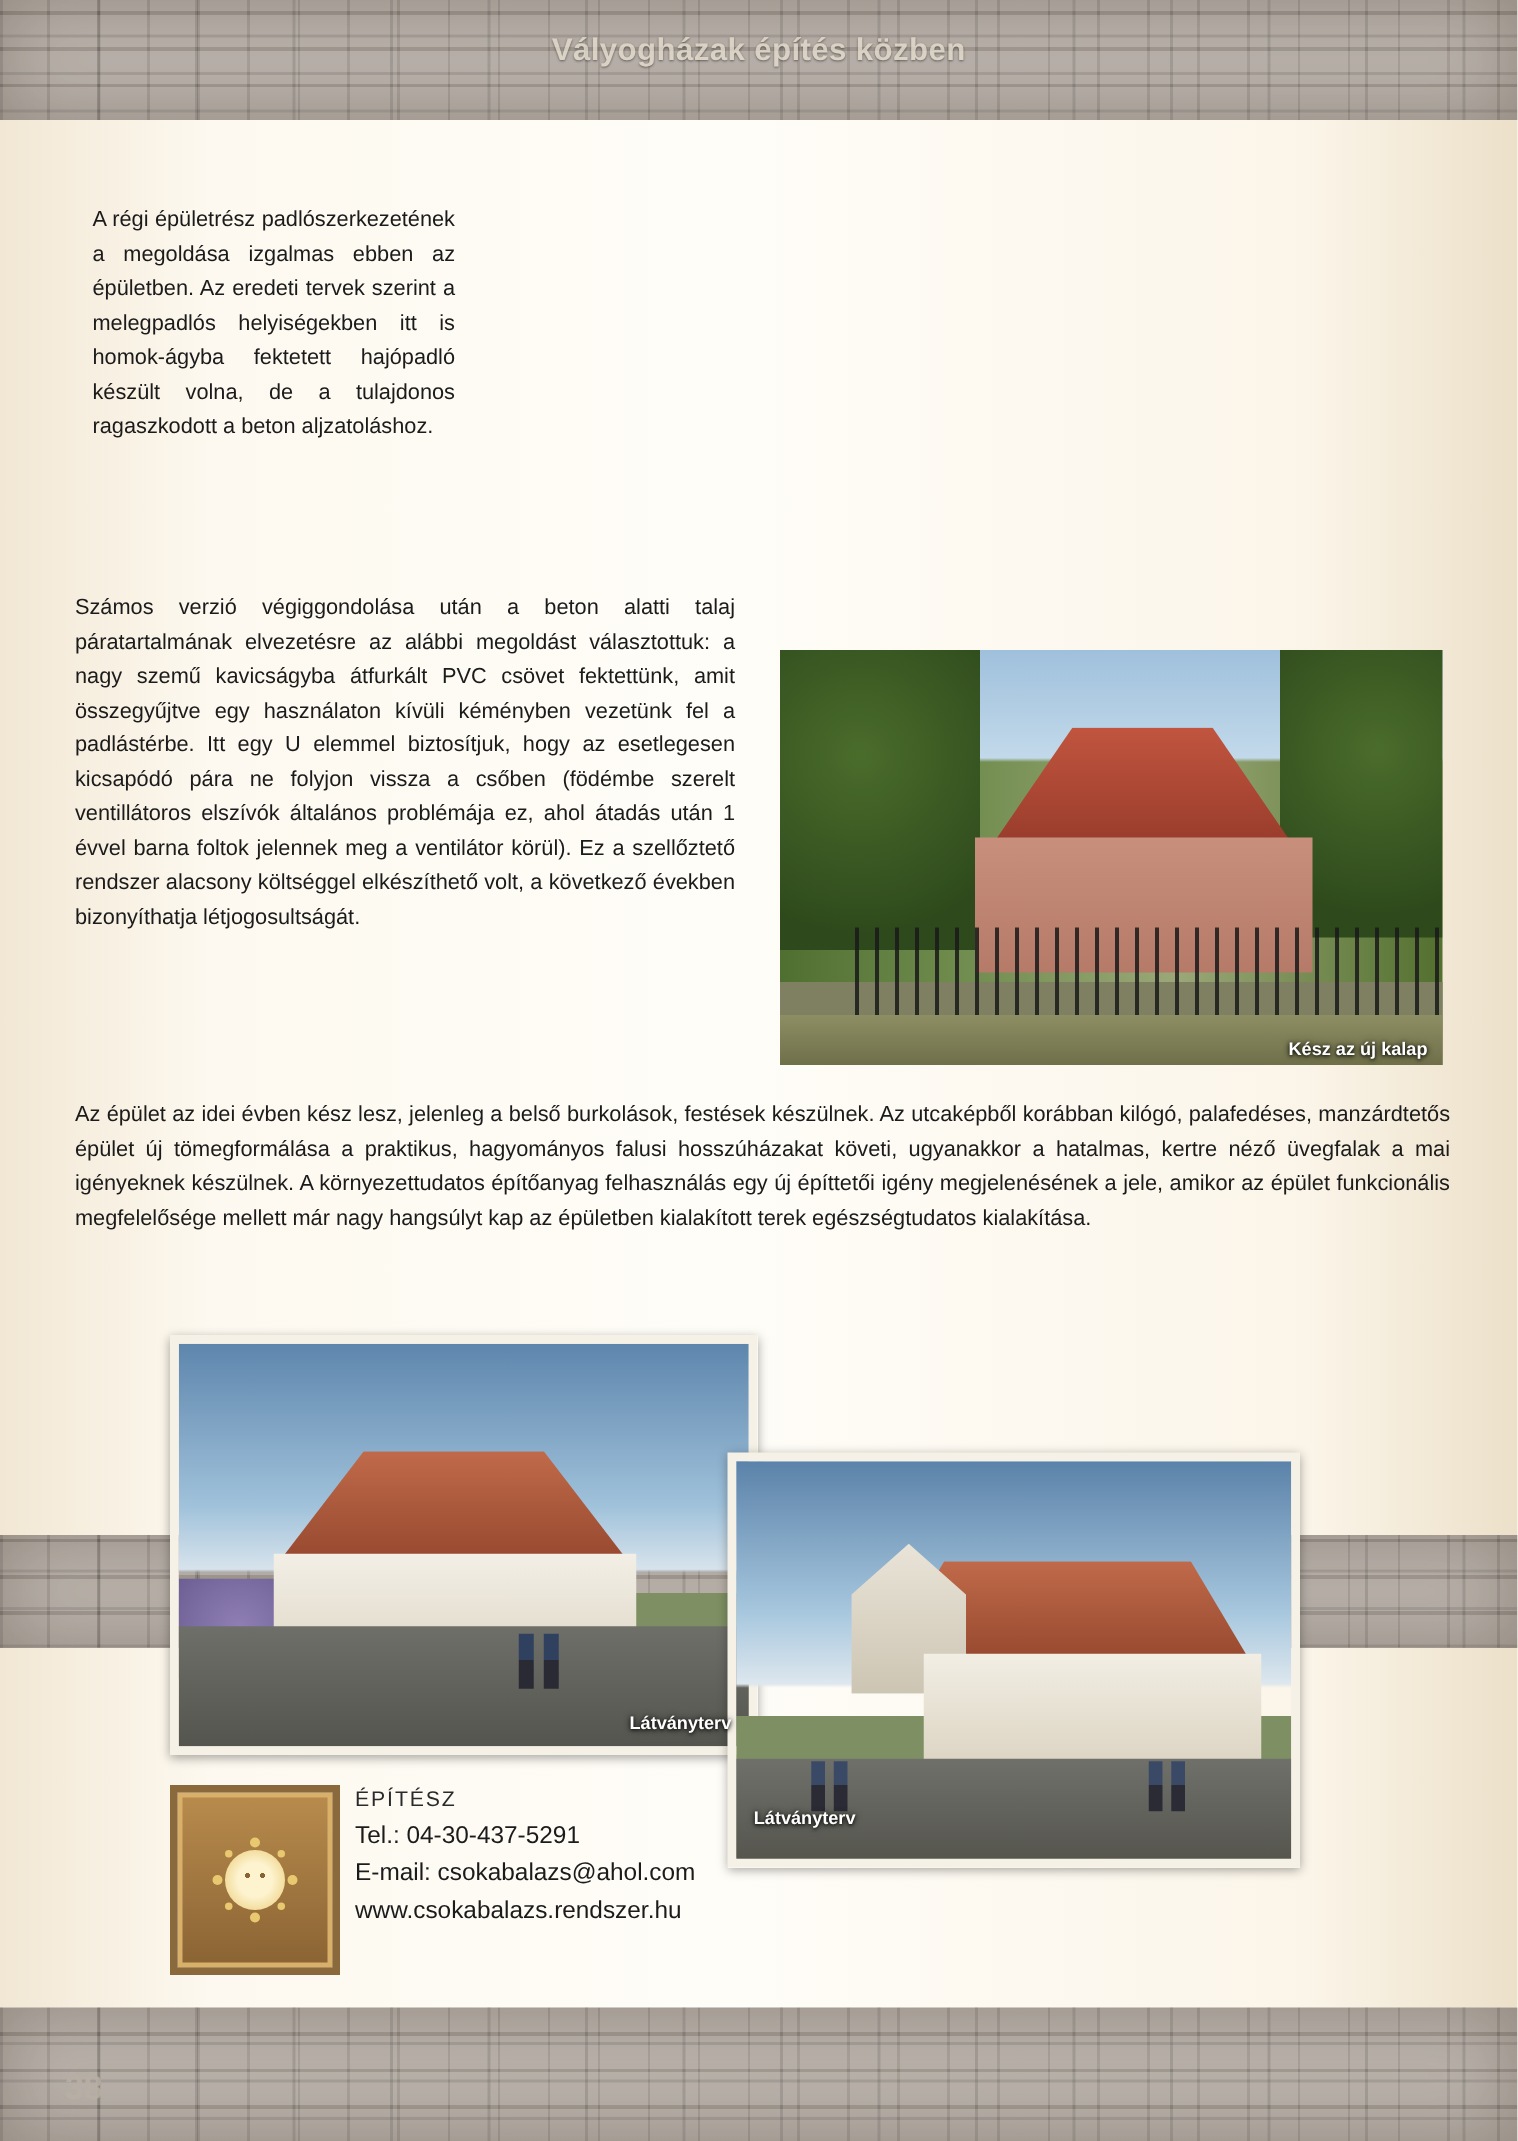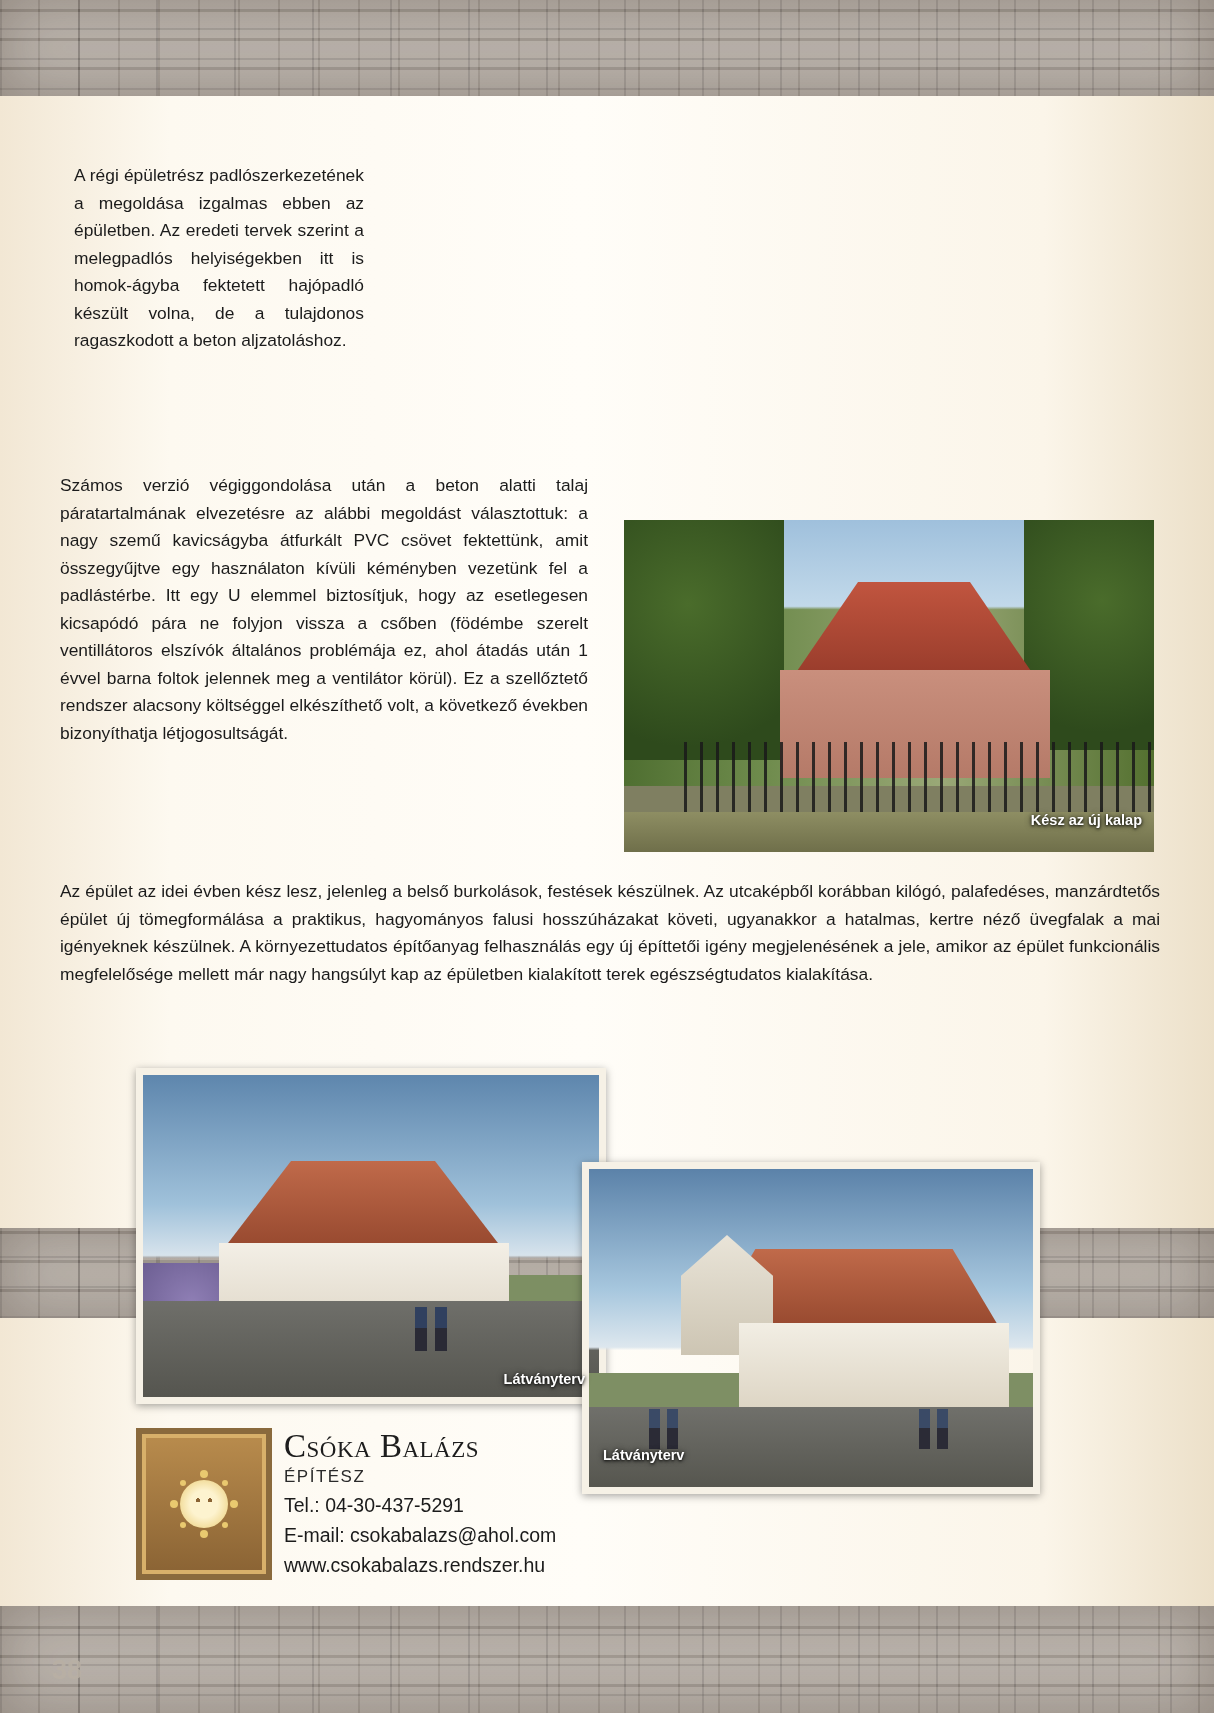--- a/index.html
+++ b/index.html
@@ -363,38 +363,39 @@
 </style>
 </head>
 <body>
 
 <div class="page">
 
   <div class="paper"></div>
   <div class="paper-lower"></div>
 
   <div class="stone-band stone-top"></div>
+  <div class="band-title">Vályogházak építés közben</div>
   <div class="stone-band stone-mid"></div>
   <div class="stone-band stone-bottom"></div>
   <div class="page-number">38</div>
 
   <div class="col-text" id="para-intro">A régi épületrész padlószerkezetének a megoldása izgalmas ebben az épületben. Az eredeti tervek szerint a melegpadlós helyiségekben itt is homok-ágyba fektetett hajópadló készült volna, de a tulajdonos ragaszkodott a beton aljzatoláshoz.</div>
   <div class="col-text" id="para-second">Számos verzió végiggondolása után a beton alatti talaj páratartalmának elvezetésre az alábbi megoldást választottuk: a nagy szemű kavicságyba átfurkált PVC csövet fektettünk, amit összegyűjtve egy használaton kívüli kéményben vezetünk fel a padlástérbe. Itt egy U elemmel biztosítjuk, hogy az esetlegesen kicsapódó pára ne folyjon vissza a csőben (födémbe szerelt ventillátoros elszívók általános problémája ez, ahol átadás után 1 évvel barna foltok jelennek meg a ventilátor körül). Ez a szellőztető rendszer alacsony költséggel elkészíthető volt, a következő években bizonyíthatja létjogosultságát.</div>
   <div class="col-text" id="para-third">Az épület az idei évben kész lesz, jelenleg a belső burkolások, festések készülnek. Az utcaképből korábban kilógó, palafedéses, manzárdtetős épület új tömegformálása a praktikus, hagyományos falusi hosszúházakat követi, ugyanakkor a hatalmas, kertre néző üvegfalak a mai igényeknek készülnek. A környezettudatos építőanyag felhasználás egy új építtetői igény megjelenésének a jele, amikor az épület funkcionális megfelelősége mellett már nagy hangsúlyt kap az épületben kialakított terek egészségtudatos kialakítása.</div>
 
 
 
   <div class="photo" id="photo-newroof">
     <div class="foliage"></div>
     <div class="foliage-r"></div>
     <div class="redroof"></div>
     <div class="facade"></div>
     <div class="fence"></div>
     <div class="lawn"></div>
-    <div class="caption" style="right:12px; bottom:24px;">Kész az új kalap</div>
+    <div class="caption" style="right:12px; bottom:4px;">Kész az új kalap</div>
   </div>
 
   <div class="photo" id="render-left">
     <div class="r-lav"></div>
     <div class="r-roof"></div>
     <div class="r-wall"></div>
     <div class="r-road"></div>
     <div class="p1"></div>
     <div class="p2"></div>
     <div class="caption" style="right:14px; bottom:10px;">Látványterv</div>
@@ -411,21 +412,20 @@
     <div class="p6"></div>
     <div class="caption" style="left:14px; bottom:24px;">Látványterv</div>
   </div>
 
   <div class="card">
     <div class="card-logo">
       <div class="sun"></div>
       <div class="face"></div>
     </div>
     <div class="card-text">
-      <div class="card-name">Csóka Balázs</div>
       <div class="card-role">ÉPÍTÉSZ</div>
       <div class="card-line">Tel.: 04-30-437-5291</div>
       <div class="card-line">E-mail: csokabalazs@ahol.com</div>
       <div class="card-line">www.csokabalazs.rendszer.hu</div>
     </div>
   </div>
 
 </div>
 
 </body></html>

